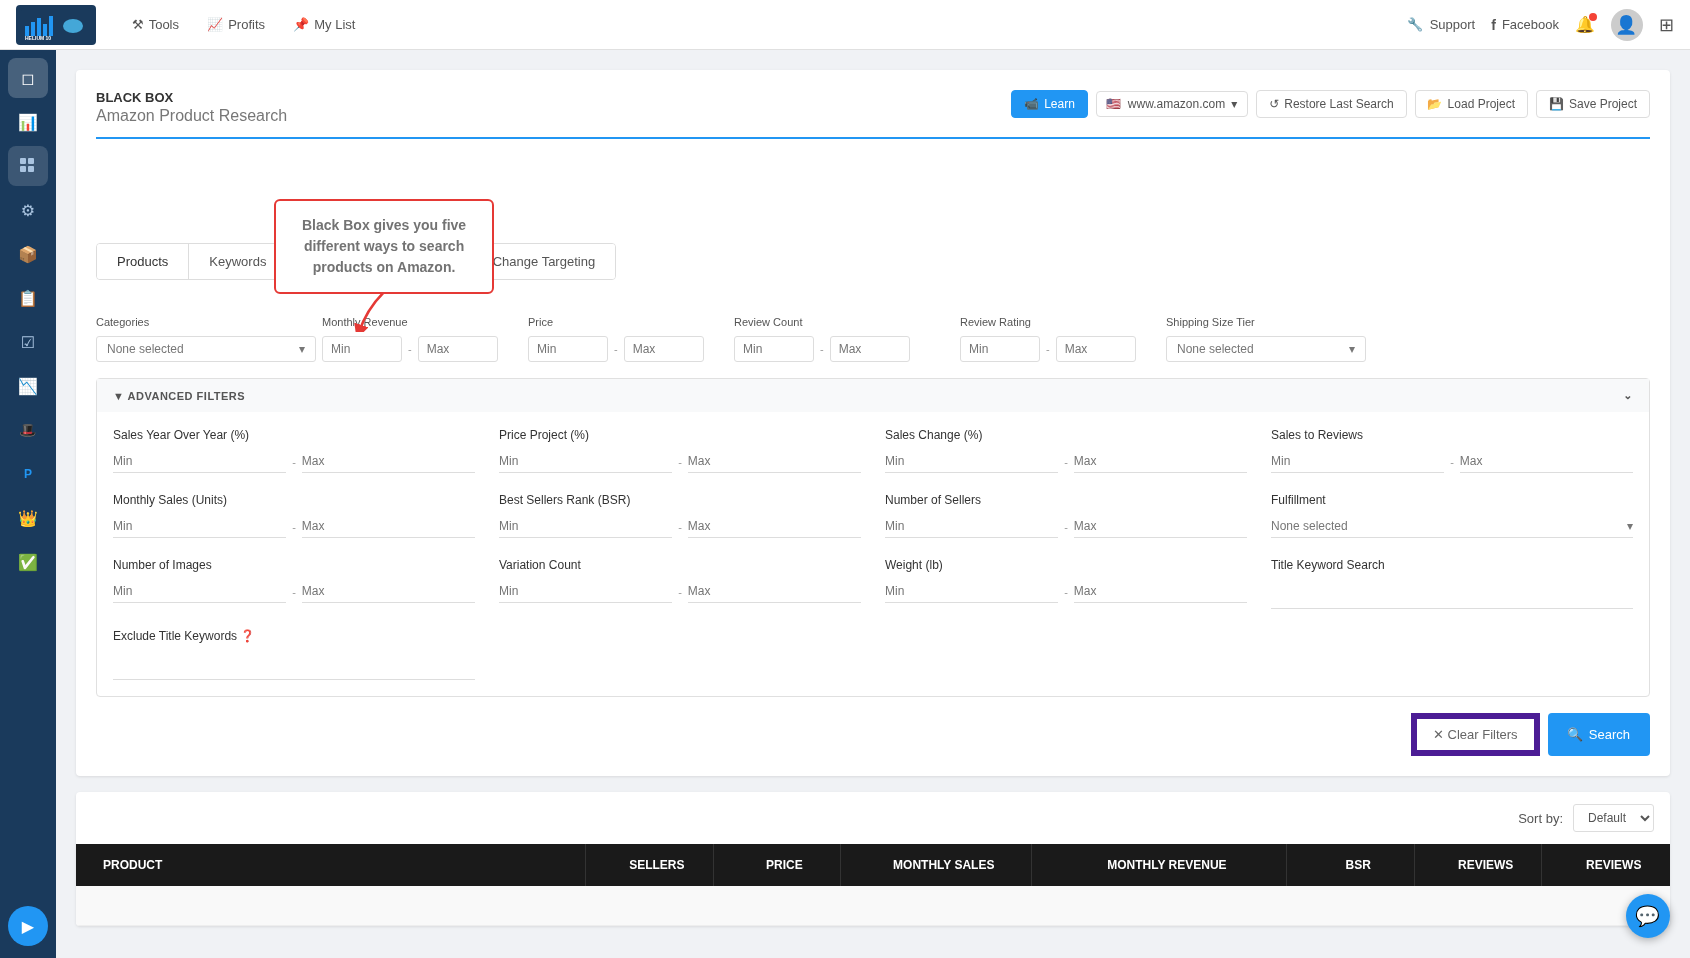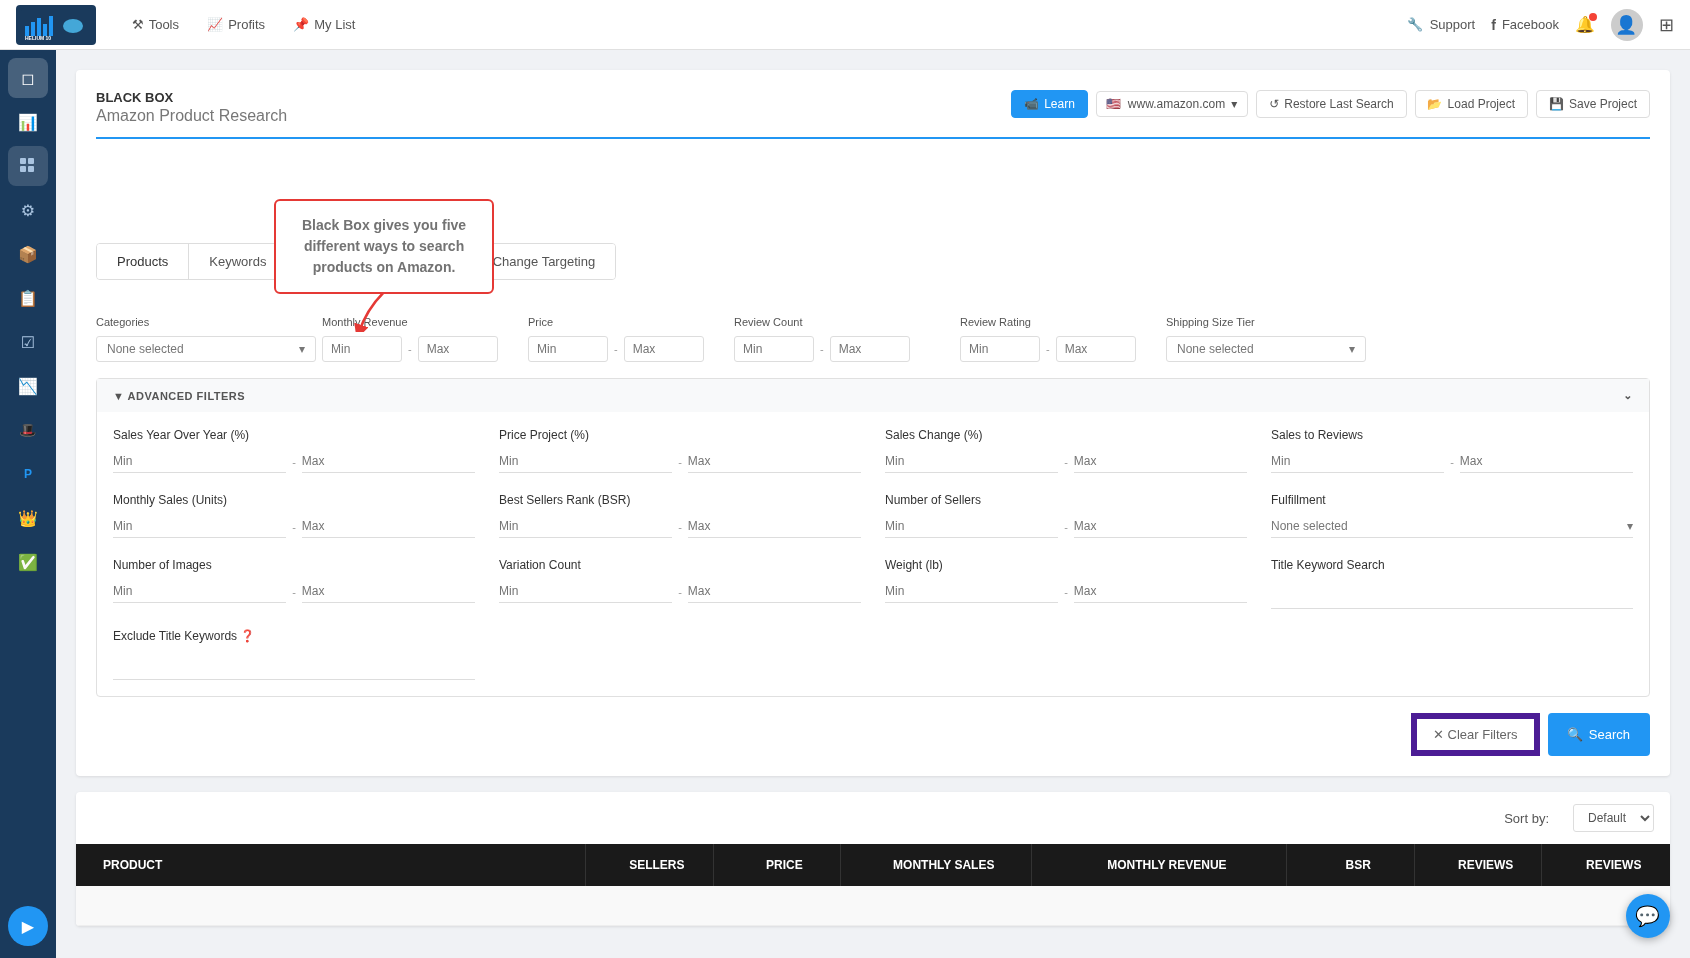--- a/index.html
+++ b/index.html
@@ -162,21 +162,21 @@
 
     
     .action-row {
       display: flex; justify-content: flex-end; gap: 8px; margin-top: 16px;
     }
     .btn-clear { background: #fff; border: 6px solid #4c1d95; color: #666; padding: 8px 16px; border-radius: 0; cursor: pointer; font-size: 13px; }
     .btn-search { background: #2196F3; color: #fff; border: none; padding: 8px 20px; border-radius: 4px; cursor: pointer; font-size: 13px; display: flex; align-items: center; gap: 5px; }
 
     
     .results-panel { background: #fff; border-radius: 4px; box-shadow: 0 1px 3px rgba(0,0,0,0.1); overflow: hidden; }
-    .sort-row { display: flex; justify-content: flex-end; align-items: center; padding: 12px 16px; gap: 24px; font-size: 13px; color: #555; }
+    .sort-row { display: flex; justify-content: flex-end; align-items: center; padding: 12px 16px; gap: 10px; font-size: 13px; color: #555; }
     .sort-select { border: 1px solid #ddd; border-radius: 3px; padding: 5px 10px; font-size: 12px; color: #555; background: #fff; cursor: pointer; }
     .table-header {
       display: grid;
       grid-template-columns: 4fr 1fr 1fr 1.5fr 2fr 1fr 1fr 1fr;
       background: #1a1a1a; color: #fff;
     }
     .th { padding: 14px 12px; font-size: 12px; font-weight: bold; text-align: center; border-right: 1px solid #333; margin-left: 15px; }
     .th:first-child { text-align: left; }
     .th:last-child { border-right: none; }
 

